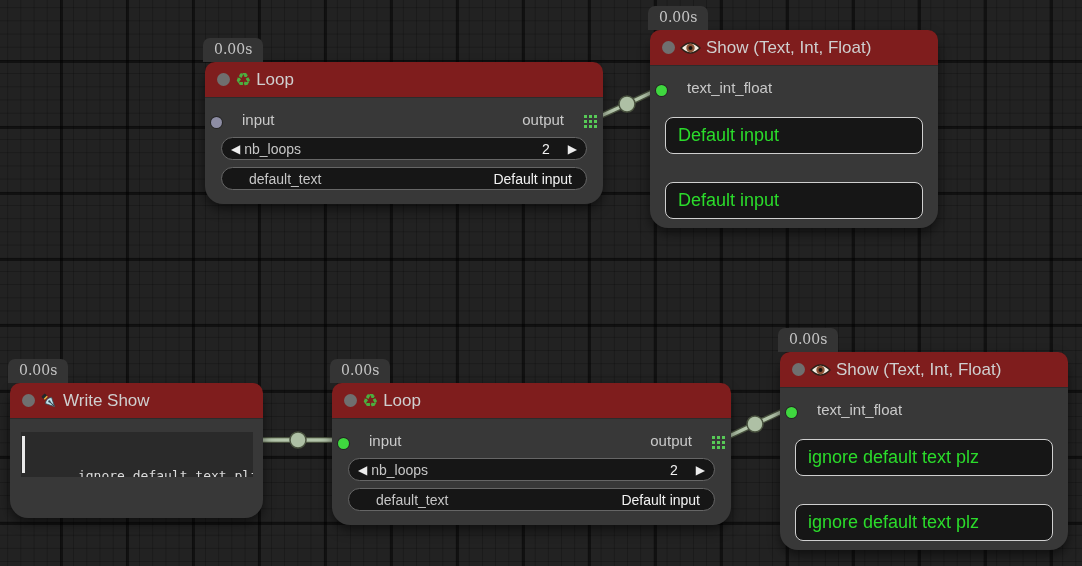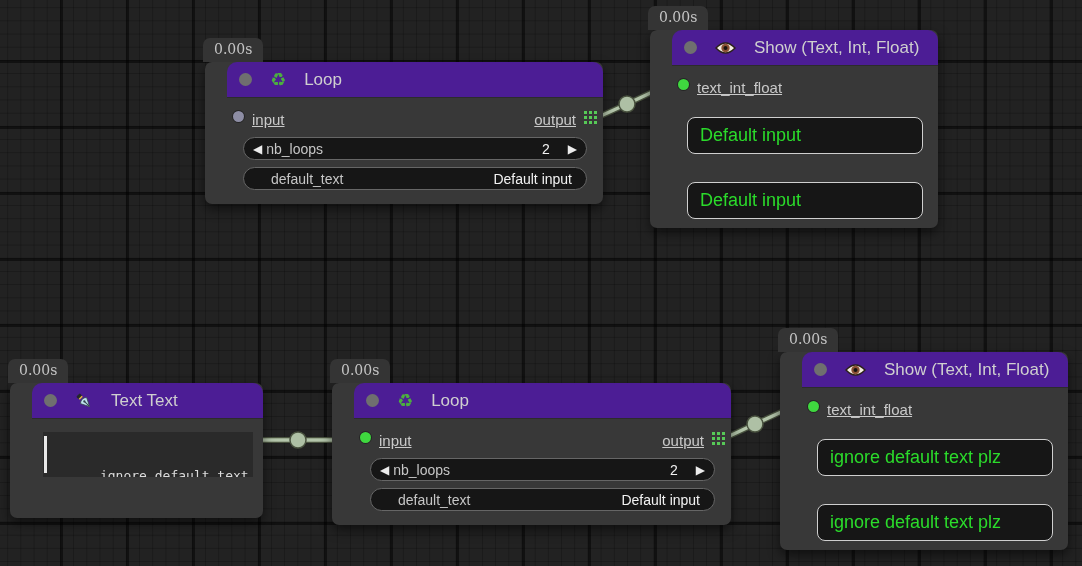--- a/index.html
+++ b/index.html
@@ -17,47 +17,46 @@
       linear-gradient(to bottom, rgba(0,0,0,0.50) 3px, transparent 3px),
       linear-gradient(to right, rgba(0,0,0,0.22) 1px, transparent 1px),
       linear-gradient(to bottom, rgba(0,0,0,0.22) 1px, transparent 1px);
     background-size:66px 66px, 66px 66px, 13.2px 13.2px, 13.2px 13.2px;
     background-position:-6px -6px;
   }
   #wires { position:absolute; left:0; top:0; z-index:1; }
 
   .node {
     position:absolute; z-index:2;
-    background:#383838; border-radius:7px;
+    background:#383838; border-radius:18px;
     box-shadow:0 5px 12px rgba(0,0,0,0.55);
     color:#c9c9c9;
-    padding-left:22px;
   }
   .badge {
     position:absolute; top:-24px; left:-2px; height:24px;
     background:#343434; border-radius:7px 7px 0 0;
     padding:3px 11px 0 11px;
     font-family:"DejaVu Serif", serif; font-size:14px; color:#c4c4c4;
   }
   .header {
-    height:36px; display:flex; align-items:center; gap:18px;
-    padding:0 12px; background:#4c1d95;
+    height:36px; display:flex; align-items:center; gap:5px;
+    padding:0 12px; background:#7f1d1d;
     border-radius:10px 10px 0 0;
     border-bottom:1px solid #2c2c2c;
   }
   .cdot { width:13px; height:13px; border-radius:50%; background:#6f6f6f; flex:0 0 auto; }
   .hicon { flex:0 0 auto; display:flex; align-items:center; }
   .recycle { font-family:"DejaVu Sans", sans-serif; font-size:18px; color:#4cae3f; line-height:1; }
   .title { font-size:17px; color:#cfcfcf; white-space:nowrap; }
 
   .slot-row {
     display:flex; justify-content:space-between; align-items:center;
     margin-top:10px; padding:0 6px; height:22px; font-size:15px; color:#c9c9c9;
   }
-  .slot-left, .slot-right { display:flex; align-items:flex-start; gap:8px;text-decoration:underline; }
+  .slot-left, .slot-right { display:flex; align-items:flex-end; gap:20px; }
   .dot { width:11px; height:11px; border-radius:50%; flex:0 0 auto; }
   .dot.green { background:#3fd73f; box-shadow:0 0 0 1px rgba(0,0,0,0.35); }
   .dot.purple { background:#8d8da4; box-shadow:0 0 0 1px rgba(0,0,0,0.35); }
   .grid-icon { display:grid; grid-template-columns:repeat(3,3px); grid-auto-rows:3px; gap:2px; }
   .grid-icon i { background:#57c957; display:block; }
 
   .pill {
     margin:7px 16px 0 16px; height:23px;
     background:#161616; border:1px solid #666;
     border-radius:12px; display:flex; align-items:center;
@@ -181,21 +180,21 @@
         <svg width="18" height="18" viewBox="0 0 18 18">
           <g transform="rotate(-45 9 9)">
             <rect x="6.5" y="0.5" width="5" height="3.5" rx="1" fill="#23282b"></rect>
             <rect x="6.9" y="3.6" width="4.2" height="1.6" fill="#e0b63e"></rect>
             <path d="M9,17 L4.6,8.3 Q9,4.6 13.4,8.3 Z" fill="#bfe3ef" stroke="#3a4a52" stroke-width="0.8"></path>
             <line x1="9" y1="16" x2="9" y2="9.5" stroke="#31434c" stroke-width="1"></line>
             <circle cx="9" cy="9.5" r="1.1" fill="#31434c"></circle>
           </g>
         </svg>
       </span>
-      <span class="title">Text Text</span>
+      <span class="title">Write Show</span>
     </div>
     <div class="textarea">
       <span class="caret"></span>
       <span>ignore default text plz</span>
     </div>
   </div>
 
   <div class="node" style="left:332px; top:383px; width:399px; height:142px">
     <div class="badge">0.00s</div>
     <div class="header">

